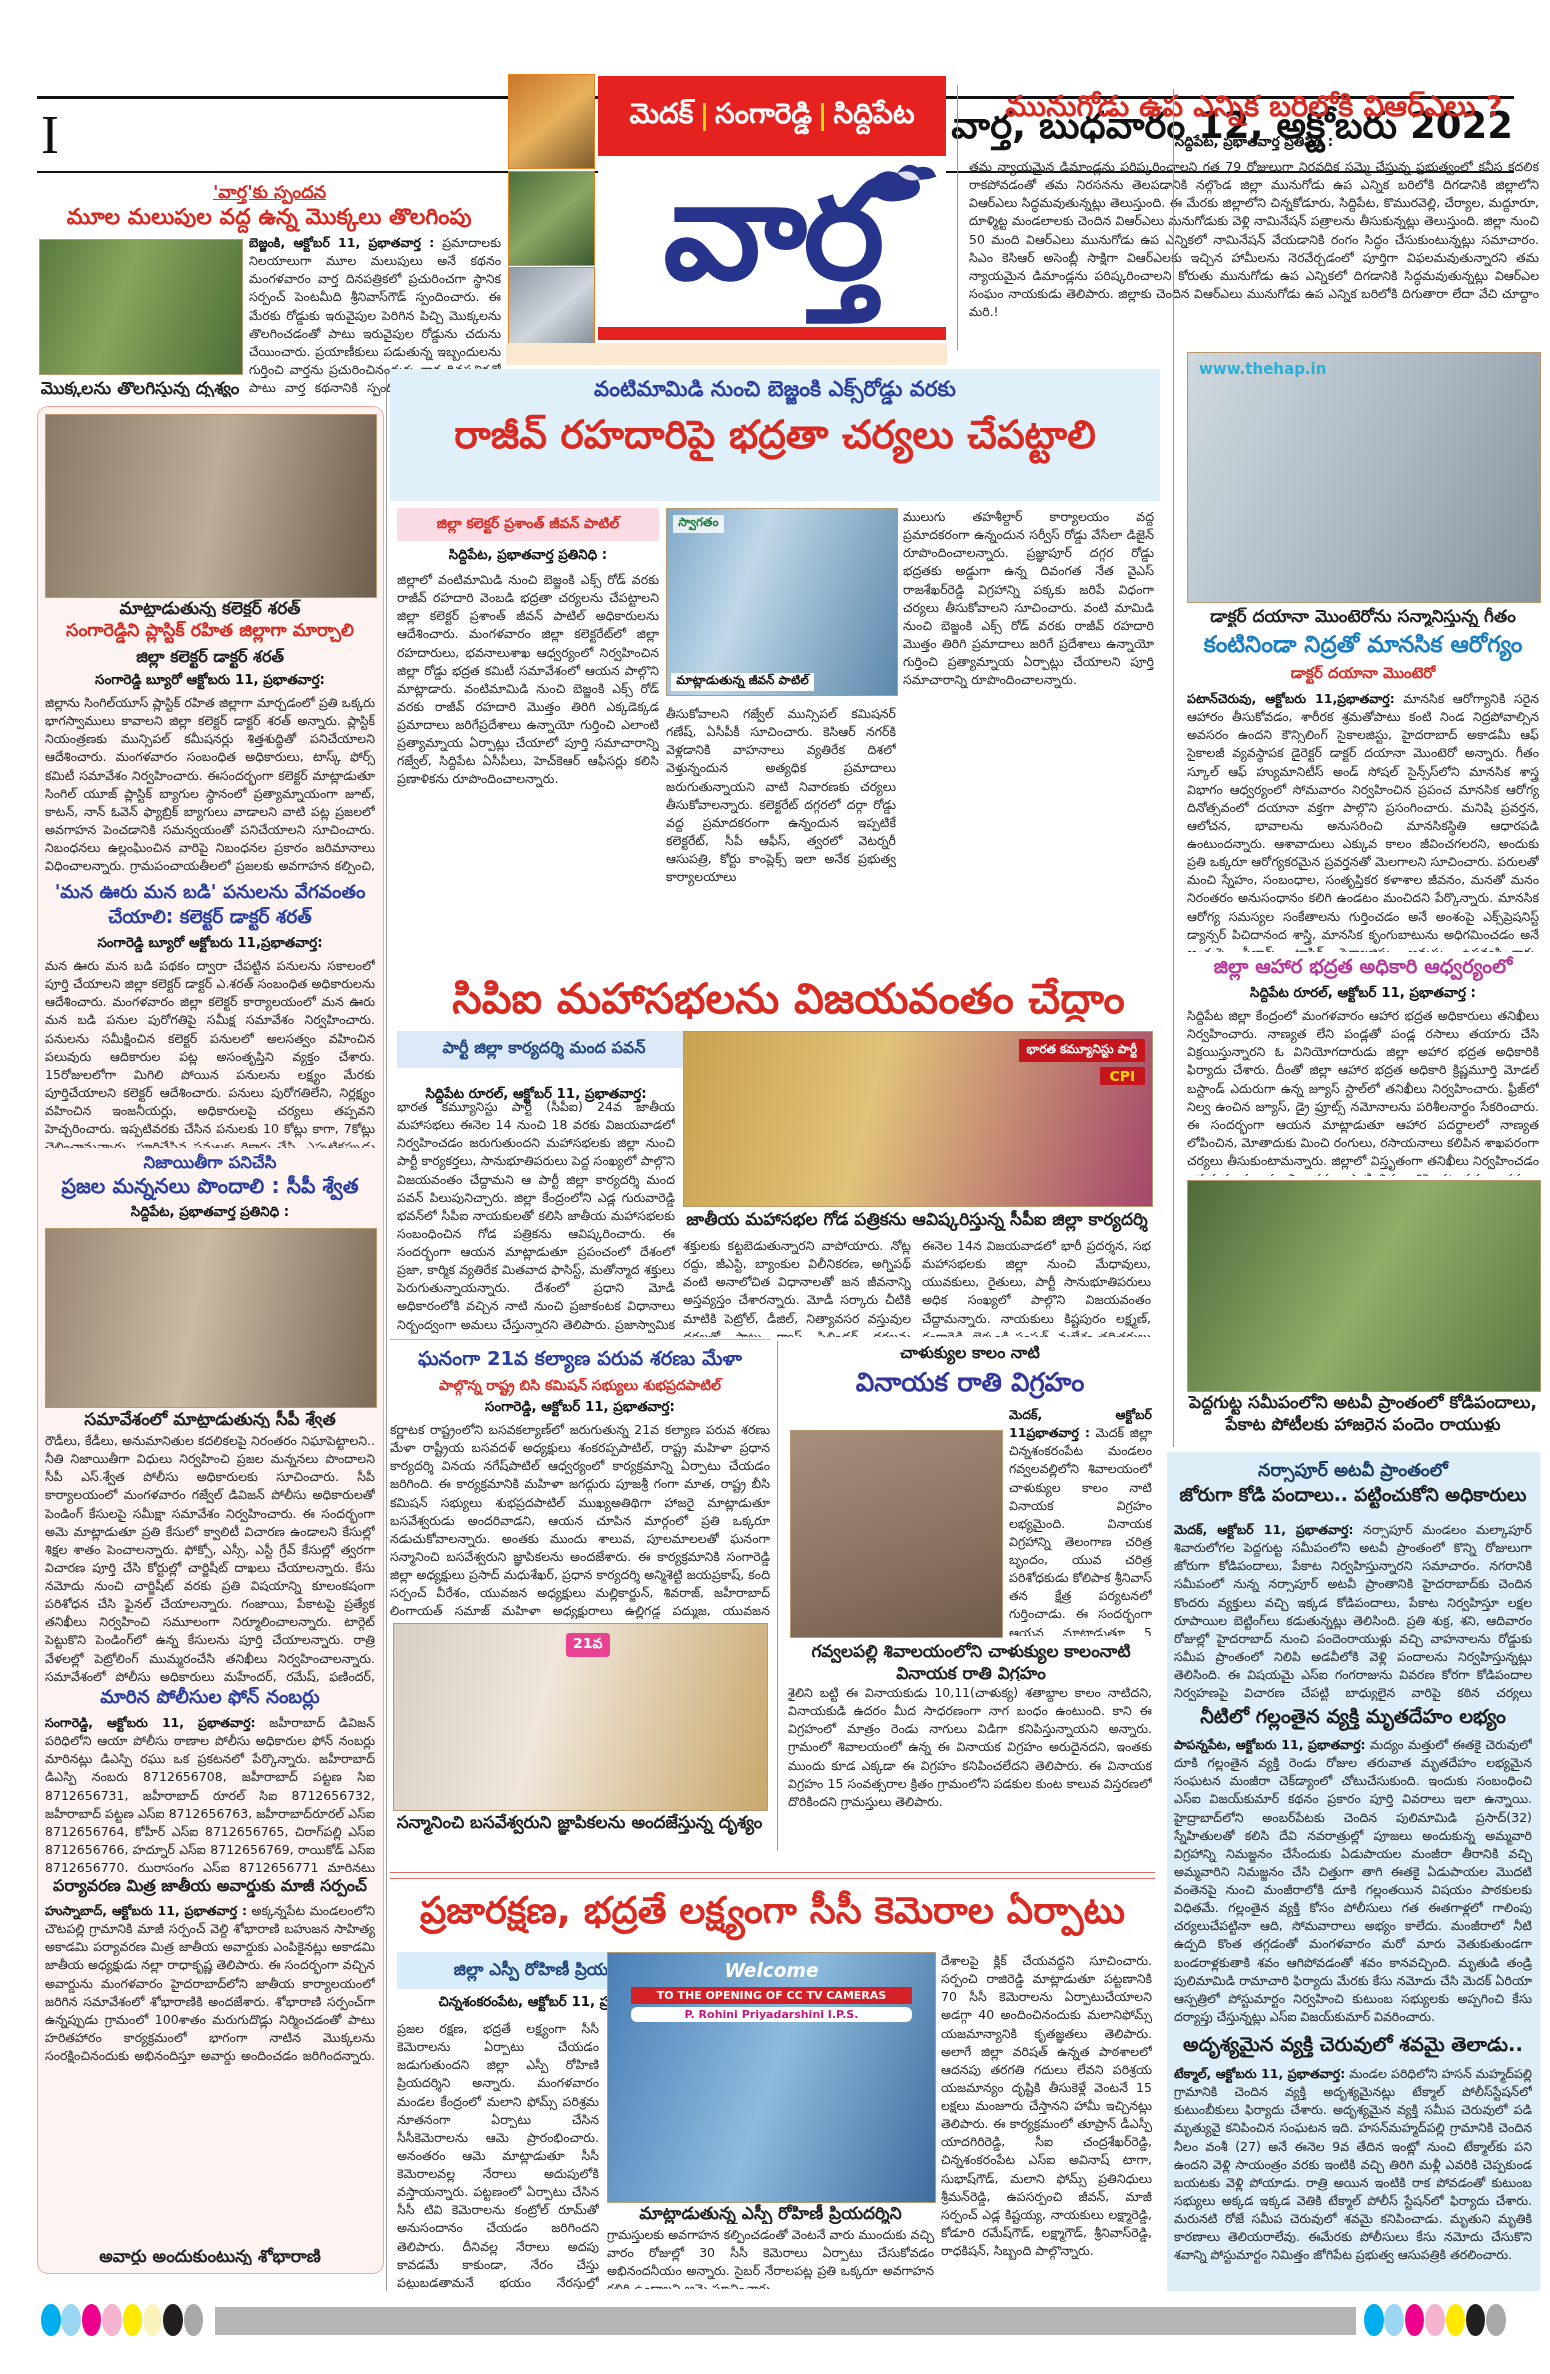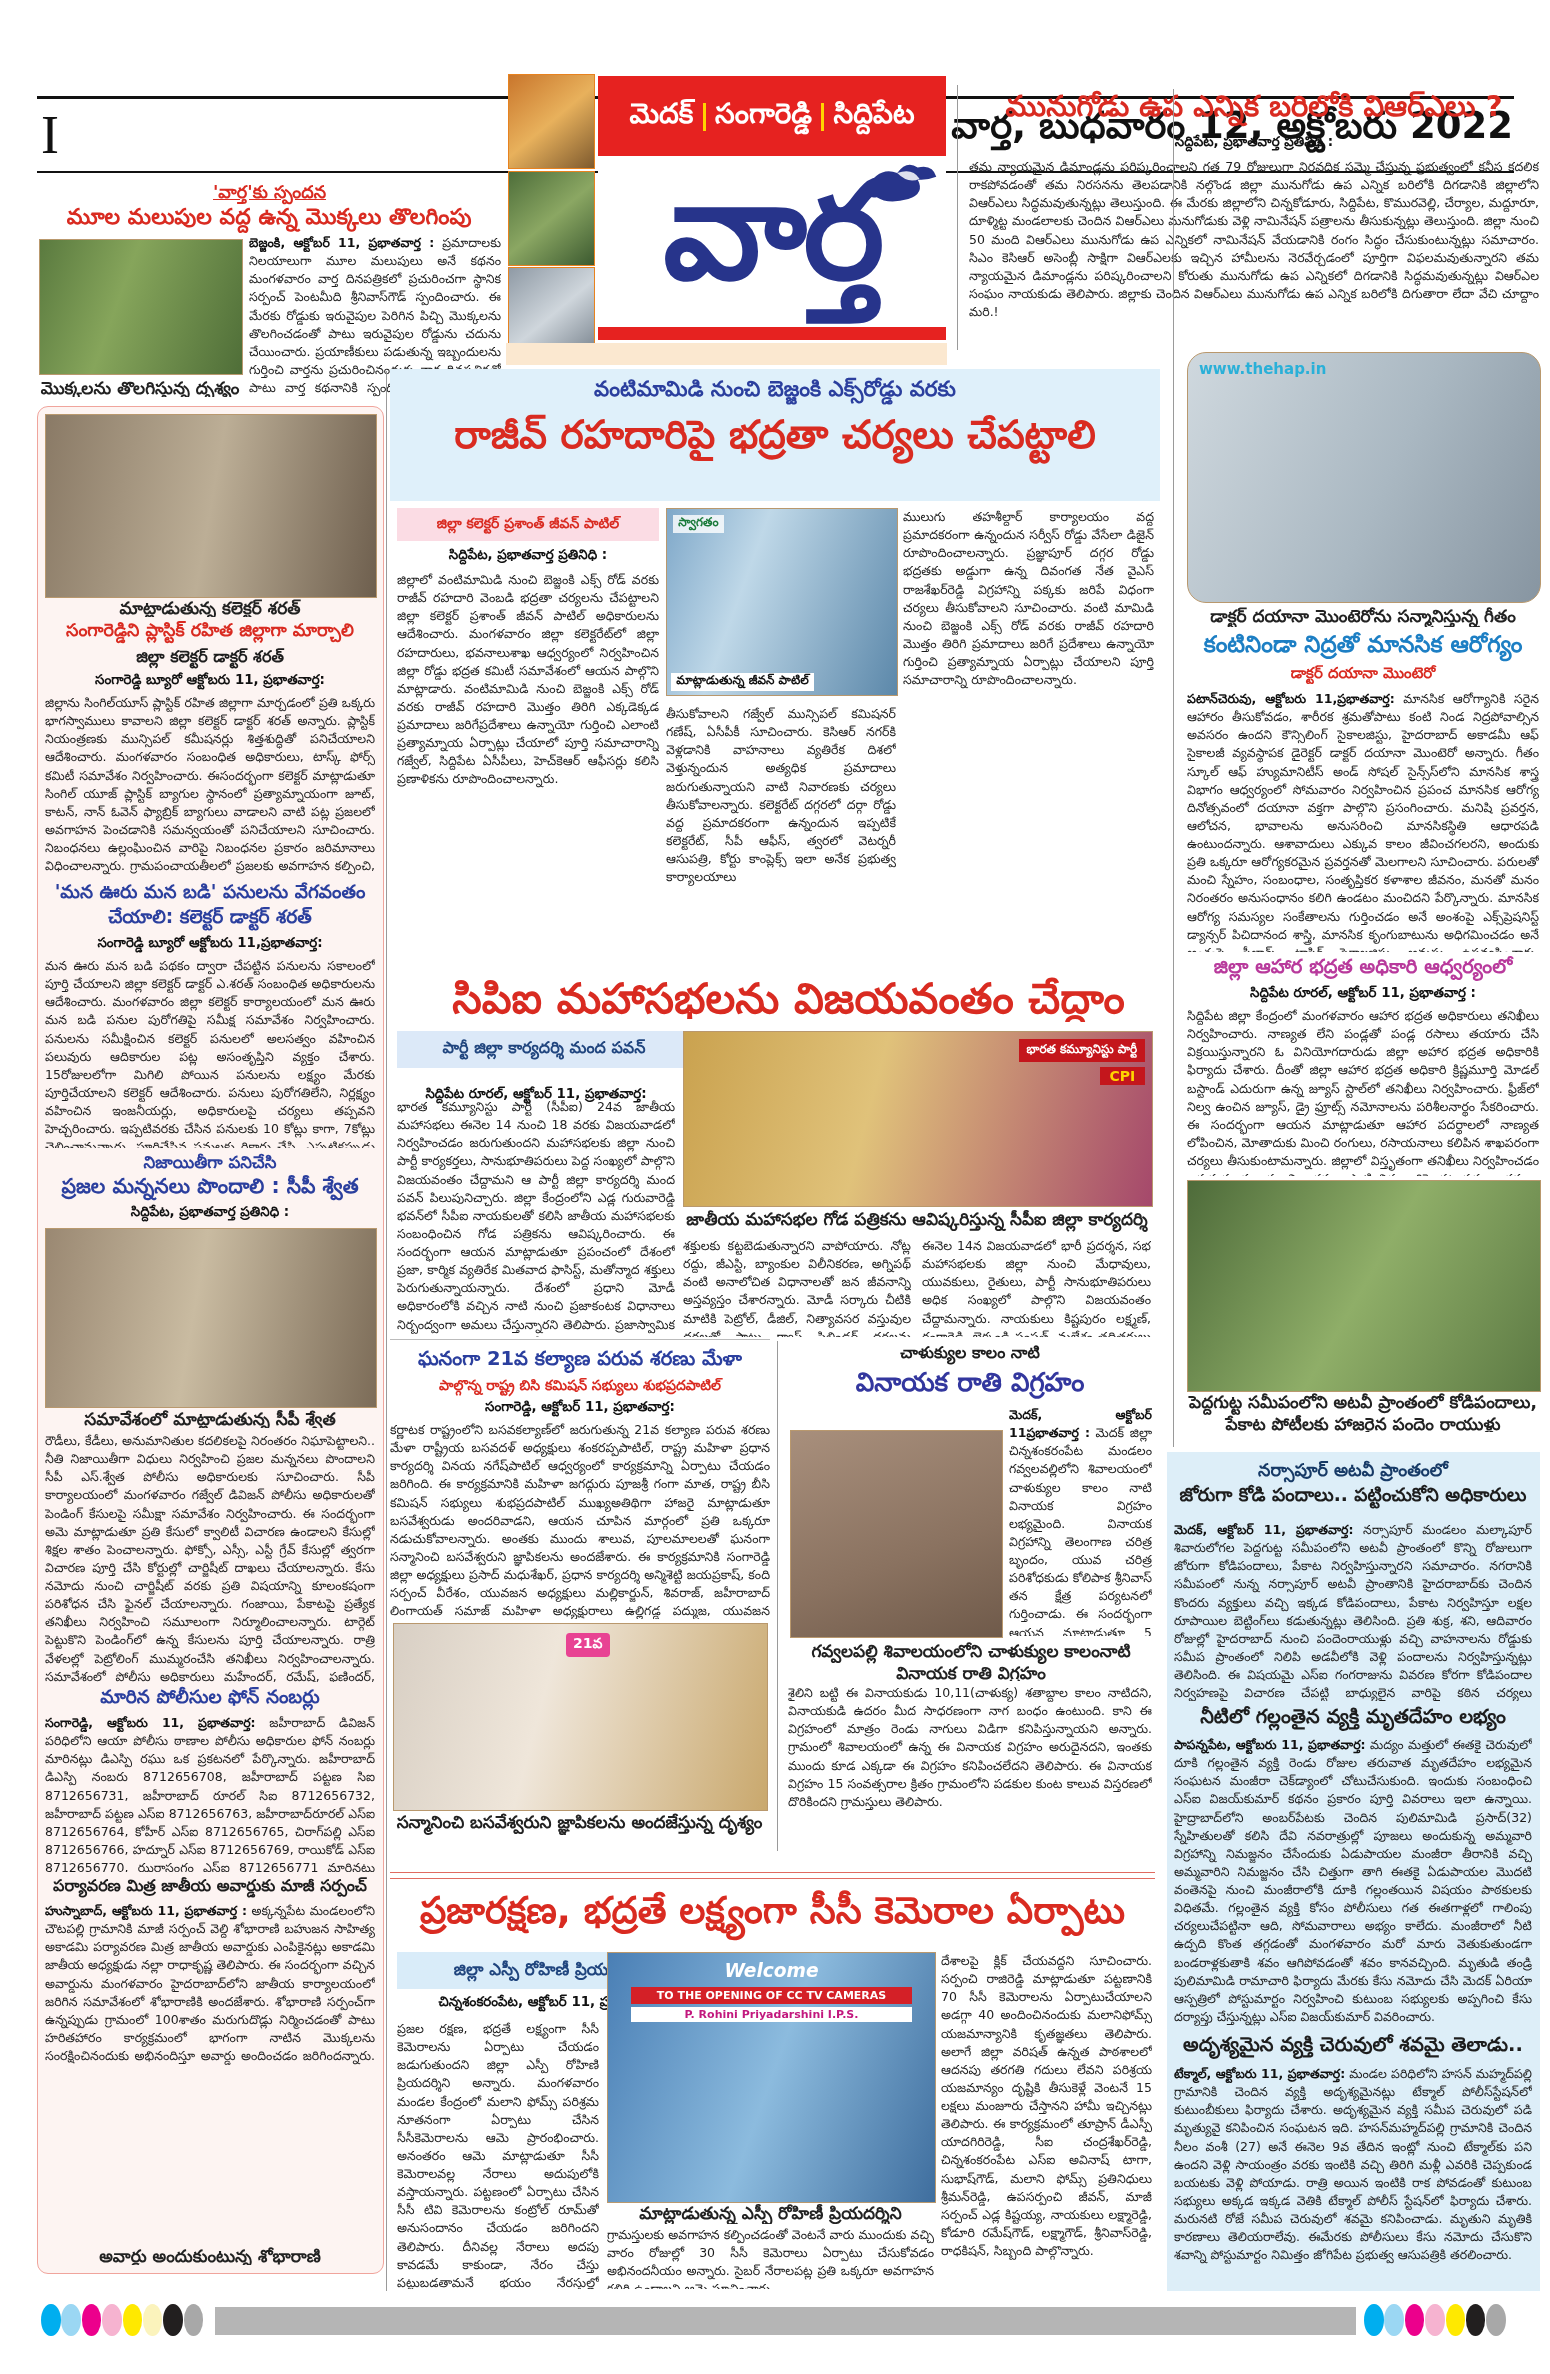--- a/index.html
+++ b/index.html
@@ -101,21 +101,21 @@
   <div class="abs" style="left:397px;top:508px;width:262px;height:33px;background:#fbdce4;color:#d92b21;font-weight:bold;font-size:14px;display:flex;align-items:center;justify-content:center;">జిల్లా కలెక్టర్ ప్రశాంత్ జీవన్ పాటిల్</div>
   <div class="abs byline-line" style="left:397px;top:547px;width:262px;height:20.4px;">సిద్దిపేట, ప్రభాతవార్త ప్రతినిధి :</div>
   <p class="abs body-txt" style="left:397px;top:571px;width:262px;height:395px;margin:0;">జిల్లాలో వంటిమామిడి నుంచి బెజ్జంకి ఎక్స్ రోడ్ వరకు రాజీవ్ రహదారి వెంబడి భద్రతా చర్యలను చేపట్టాలని జిల్లా కలెక్టర్ ప్రశాంత్ జీవన్ పాటిల్ అధికారులను ఆదేశించారు. మంగళవారం జిల్లా కలెక్టరేట్‌లో జిల్లా రహదారులు, భవనాలుశాఖ ఆధ్వర్యంలో నిర్వహించిన జిల్లా రోడ్డు భద్రత కమిటీ సమావేశంలో ఆయన పాల్గొని మాట్లాడారు. వంటిమామిడి నుంచి బెజ్జంకి ఎక్స్ రోడ్ వరకు రాజీవ్ రహదారి మొత్తం తిరిగి ఎక్కడెక్కడ ప్రమాదాలు జరిగేప్రదేశాలు ఉన్నాయో గుర్తించి ఎలాంటి ప్రత్యామ్నాయ ఏర్పాట్లు చేయాలో పూర్తి సమాచారాన్ని గజ్వేల్, సిద్దిపేట ఏసీపీలు, హెచ్‌కెఆర్ ఆఫీసర్లు కలిసి ప్రణాళికను రూపొందించాలన్నారు.</p>
   <div class="abs photo" style="left:666px;top:508px;width:230px;height:186px;background:linear-gradient(110deg,#7fa8c9,#bfd8e8 35%,#5c88aa);">
     <div style="color:#1a7a3a;background:rgba(255,255,255,.8);display:inline-block;margin:5.6px;padding:0.9px 5.6px;font-weight:bold;font-size:12px;">స్వాగతం</div>
     <div style="position:absolute;left:3.7px;bottom:3.7px;background:#fff;padding:0.9px 5.6px;font-weight:bold;font-size:12px;color:#111;">మాట్లాడుతున్న జీవన్ పాటిల్</div>
   </div>
   <p class="abs body-txt" style="left:666px;top:705px;width:230px;height:262px;margin:0;">తీసుకోవాలని గజ్వేల్ మున్సిపల్ కమిషనర్ గణేష్, ఏసీపీకీ సూచించారు. కెసిఆర్ నగర్‌కి వెళ్లడానికి వాహనాలు వ్యతిరేక దిశలో వెళ్తున్నందున అత్యధిక ప్రమాదాలు జరుగుతున్నాయని వాటి నివారణకు చర్యలు తీసుకోవాలన్నారు. కలెక్టరేట్ దగ్గరలో దర్గా రోడ్డు వద్ద ప్రమాదకరంగా ఉన్నందున ఇప్పటికే కలెక్టరేట్, సీపీ ఆఫీస్, త్వరలో వెటర్నరీ ఆసుపత్రి, కోర్టు కాంప్లెక్స్ ఇలా అనేక ప్రభుత్వ కార్యాలయాలు</p>
   <p class="abs body-txt" style="left:903px;top:508px;width:251px;height:458px;margin:0;">ములుగు తహశీల్దార్ కార్యాలయం వద్ద ప్రమాదకరంగా ఉన్నందున సర్వీస్ రోడ్డు వేసేలా డిజైన్ రూపొందించాలన్నారు. ప్రజ్ఞాపూర్ దగ్గర రోడ్డు భద్రతకు అడ్డుగా ఉన్న దివంగత నేత వైఎస్ రాజశేఖర్‌రెడ్డి విగ్రహాన్ని పక్కకు జరిపే విధంగా చర్యలు తీసుకోవాలని సూచించారు. వంటి మామిడి నుంచి బెజ్జంకి ఎక్స్ రోడ్ వరకు రాజీవ్ రహదారి మొత్తం తిరిగి ప్రమాదాలు జరిగే ప్రదేశాలు ఉన్నాయో గుర్తించి ప్రత్యామ్నాయ ఏర్పాట్లు చేయాలని పూర్తి సమాచారాన్ని రూపొందించాలన్నారు.</p>
 
-  <div class="abs photo" style="left:1187px;top:352px;width:352px;height:249px;background:linear-gradient(115deg,#cfd8de,#aab8c2 55%,#8795a1);border-radius:19px;">
+  <div class="abs photo" style="left:1187px;top:352px;width:352px;height:249px;background:linear-gradient(115deg,#cfd8de,#aab8c2 55%,#8795a1);">
     <div style="color:#2ab0d8;font-weight:bold;font-size:15px;margin:7.4px 0 0 11px;">www.thehap.in</div>
   </div>
   <div class="abs caption" style="left:1187px;top:605px;width:352px;height:22px;">డాక్టర్ దయానా మొంటెరోను సన్మానిస్తున్న గీతం బాధ్యులు</div>
   <div class="abs h-lblue" style="left:1187px;top:631px;width:352px;height:32px;font-size:23px;">కంటినిండా నిద్రతో మానసిక ఆరోగ్యం</div>
   <div class="abs h-red" style="left:1187px;top:664px;width:352px;height:22px;font-size:15px;">డాక్టర్ దయానా మొంటెరో</div>
   <p class="abs body-txt" style="left:1187px;top:690px;width:352px;height:262px;margin:0;"><span class="byline-inline">పటాన్‌చెరువు, ఆక్టోబరు 11,ప్రభాతవార్త:</span> <span>మానసిక ఆరోగ్యానికి సరైన ఆహారం తీసుకోవడం, శారీరక శ్రమతోపాటు కంటి నిండ నిద్రపోవాల్సిన అవసరం ఉందని కౌన్సిలింగ్ సైకాలజిస్టు, హైదరాబాద్ అకాడమీ ఆఫ్ సైకాలజీ వ్యవస్థాపక డైరెక్టర్ డాక్టర్ దయానా మొంటెరో అన్నారు. గీతం స్కూల్ ఆఫ్ హ్యుమానిటీస్ అండ్ సోషల్ సైన్స్‌స్‌లోని మానసిక శాస్త్ర విభాగం ఆధ్వర్యంలో సోమవారం నిర్వహించిన ప్రపంచ మానసిక ఆరోగ్య దినోత్సవంలో దయానా వక్తగా పాల్గొని ప్రసంగించారు. మనిషి ప్రవర్తన, ఆలోచన, భావాలను అనుసరించి మానసికస్థితి ఆధారపడి ఉంటుందన్నారు. ఆశావాదులు ఎక్కువ కాలం జీవించగలరని, అందుకు ప్రతి ఒక్కరూ ఆరోగ్యకరమైన ప్రవర్తనతో మెలగాలని సూచించారు. పరులతో మంచి స్నేహం, సంబంధాల, సంతృప్తికర కళాశాల జీవనం, మనతో మనం నిరంతరం అనుసంధానం కలిగి ఉండటం మంచిదని పేర్కొన్నారు. మానసిక ఆరోగ్య సమస్యల సంకేతాలను గుర్తించడం అనే అంశంపై ఎక్స్‌ప్రెషనిస్ట్ డ్యాన్సర్ పిచిదానంద శాస్త్రి, మానసిక కృంగుబాటును అధిగమించడం అనే అంశంపై ఫ్రీలాన్స్ ట్రాఫిక్ సైకాలజిస్టు అనుఘ ఉపన్యసించారు. కార్యక్రమానికి ముందు అతిథులను మానసిక శాస్త్ర విభాగం అసిస్టెంట్ ప్రొఫెసర్ డాక్టర్ దుర్గేష్ నందినీ పరిచయం చేయగా విశిష్ట ఆచార్యులు డాక్టర్ జీఏ రామారావు అతిథులను సత్కరించారు.</span></p>
 
   <div class="abs h-mag" style="left:1187px;top:955px;width:352px;height:28px;font-size:19.5px;">జిల్లా ఆహార భద్రత అధికారి ఆధ్వర్యంలో తనిఖీలు</div>
   <div class="abs byline-line" style="left:1187px;top:985px;width:352px;height:20.4px;">సిద్దిపేట రూరల్, ఆక్టోబర్ 11, ప్రభాతవార్త :</div>
   <p class="abs body-txt" style="left:1187px;top:1007px;width:352px;height:169px;margin:0;">సిద్దిపేట జిల్లా కేంద్రంలో మంగళవారం ఆహార భద్రత అధికారులు తనిఖీలు నిర్వహించారు. నాణ్యత లేని పండ్లతో పండ్ల రసాలు తయారు చేసి విక్రయిస్తున్నారని ఓ వినియోగదారుడు జిల్లా అహార భద్రత అధికారికి ఫిర్యాదు చేశారు. దీంతో జిల్లా ఆహార భద్రత అధికారి క్రిష్ణమూర్తి మోడల్ బస్టాండ్ ఎదురుగా ఉన్న జ్యూస్ స్టాల్‌లో తనిఖీలు నిర్వహించారు. ఫ్రీజ్‌లో నిల్వ ఉంచిన జ్యూస్, డ్రై ఫ్రూట్స్ నమోనాలను పరిశీలనార్థం సేకరించారు. ఈ సందర్భంగా ఆయన మాట్లాడుతూ ఆహార పదర్థాలలో నాణ్యత లోపించిన, మోతాదుకు మించి రంగులు, రసాయనాలు కలిపిన శాఖపరంగా చర్యలు తీసుకుంటామన్నారు. జిల్లాలో విస్తృతంగా తనిఖీలు నిర్వహించడం జరుగుతుందన్నారు. నిబంధనలు పాటించిన వారిపై చట్ట పరంగా చర్యలు తీసుకుంటామన్నారు.</p>
@@ -164,21 +164,21 @@
   <p class="abs body-txt" style="left:1174px;top:2065px;width:358px;height:219px;margin:0;"><span class="byline-inline">టేక్మాల్, ఆక్టోబరు 11, ప్రభాతవార్త:</span> <span>మండల పరిధిలోని హసన్ మహ్మద్‌పల్లి గ్రామానికి చెందిన వ్యక్తి అదృశ్యమైనట్లు టేక్మాల్ పోలీస్‌స్టేషన్‌లో కుటుంబీకులు ఫిర్యాదు చేశారు. అదృశ్యమైన వ్యక్తి సమీప చెరువులో పడి మృత్యువై కనిపించిన సంఘటన ఇది. హసన్‌మహ్మద్‌పల్లి గ్రామానికి చెందిన నీలం వంశీ (27) అనే ఈనెల 9వ తేదిన ఇంట్లో నుంచి టేక్మాల్‌కు పని ఉందని వెళ్లి సాయంత్రం వరకు ఇంటికి వచ్చి తిరిగి మళ్లీ ఎవరికి చెప్పకుండ బయటకు వెళ్లి పోయాడు. రాత్రి అయిన ఇంటికి రాక పోవడంతో కుటుంబ సభ్యులు అక్కడ ఇక్కడ వెతికి టేక్మాల్ పోలీస్ స్టేషన్‌లో ఫిర్యాదు చేశారు. మరునటి రోజే సమీప చెరువులో శవమై కనిపించాడు. మృతుని మృతికి కారణాలు తెలియరాలేవు. ఈమేరకు పోలీసులు కేసు నమోదు చేసుకొని శవాన్ని పోస్టుమార్టం నిమిత్తం జోగిపేట ప్రభుత్వ ఆసుపత్రికి తరలించారు.</span></p>
 
   <div class="abs" style="left:390px;top:1872px;width:765px;height:4.6px;border-top:1.9px solid #e06a60;border-bottom:0.9px solid #e06a60;"></div>
   <div class="abs h-red" style="left:390px;top:1889px;width:765px;height:52px;font-size:37px;">ప్రజారక్షణ, భద్రతే లక్ష్యంగా సీసీ కెమెరాల ఏర్పాటు</div>
   <div class="abs" style="left:397px;top:1952px;width:306px;height:37px;background:#d9ecf9;color:#20457e;font-weight:bold;font-size:16.7px;display:flex;align-items:center;justify-content:center;">జిల్లా ఎస్పీ రోహిణీ ప్రియదర్శిని</div>
   <div class="abs byline-line" style="left:397px;top:1994px;width:306px;height:20.4px;">చిన్నశంకరంపేట, ఆక్టోబర్ 11, ప్రభాతవార్త:</div>
   <p class="abs body-txt" style="left:397px;top:2020px;width:202px;height:269px;margin:0;">ప్రజల రక్షణ, భద్రతే లక్ష్యంగా సీసీ కెమెరాలను ఏర్పాటు చేయడం జడుగుతుందని జిల్లా ఎస్పీ రోహిణి ప్రియదర్శిని అన్నారు. మంగళవారం మండల కేంద్రంలో మలాని ఫోమ్స్ పరిశ్రమ నూతనంగా ఏర్పాటు చేసిన సీసీకెమెరాలను ఆమె ప్రారంభించారు. అనంతరం ఆమె మాట్లాడుతూ సీసీ కెమెరాలవల్ల నేరాలు అదుపులోకి వస్తాయన్నారు. పట్టణంలో ఏర్పాటు చేసిన సీసీ టివి కెమెరాలను కంట్రోల్ రూమ్‌తో అనుసందానం చేయడం జరిగిందని తెలిపారు. దీనివల్ల నేరాలు అదపు కావడమే కాకుండా, నేరం చేస్తు పట్టుబడతామనే భయం నేరస్తుల్లో కలుగుతుందన్నారు. నిఘా వ్యవస్థను పటిష్టం చేసేందుకే అన్ని గ్రామాల్లో సీసీ కెమెరాలను ఏర్పాటు చేసుకునేలా కృషి చేయాలని సూచించారు. పట్టణంలో మలాని ఫోమ్స్ పరిశ్రమ వారు సిఎస్ఆర్ నిధుల ద్వారా</p>
   <div class="abs photo" style="left:607px;top:1952px;width:327px;height:249px;background:linear-gradient(110deg,#4a7fb5,#8cbbde 50%,#3f6e9e);">
     <div style="text-align:center;color:#fff;font-style:italic;font-weight:bold;font-size:18.6px;margin-top:7.4px;">Welcome</div>
     <div style="margin:5.6px auto 0;width:86%;background:#d42027;color:#fff;font-weight:bold;font-size:11px;text-align:center;padding:1.9px 0;">TO THE OPENING OF CC TV CAMERAS</div>
-    <div style="margin:3.7px auto 0;width:86%;background:#fff;color:#c2187e;font-weight:bold;font-size:11px;text-align:center;padding:0.9px 0;">P. Rohini Priyadarshini I.P.S.</div>
+    <div style="margin:3.7px auto 0;width:86%;background:#fff;color:#c2187e;font-weight:bold;font-size:11px;text-align:center;padding:0.9px 0;border-radius:6px;">P. Rohini Priyadarshini I.P.S.</div>
   </div>
   <div class="abs caption" style="left:607px;top:2202px;width:327px;height:22px;">మాట్లాడుతున్న ఎస్పీ రోహిణీ ప్రియదర్శిని</div>
   <p class="abs body-txt" style="left:607px;top:2226px;width:327px;height:63px;margin:0;">గ్రామస్తులకు అవగాహన కల్పించడంతో వెంటనే వారు ముందుకు వచ్చి వారం రోజుల్లో 30 సీసీ కెమెరాలు ఏర్పాటు చేసుకోవడం అభినందనీయం అన్నారు. సైబర్ నేరాలపట్ల ప్రతి ఒక్కరూ అవగాహన కలిగి ఉండాలని ఆమె సూచించారు.</p>
   <p class="abs body-txt" style="left:941px;top:1952px;width:211px;height:338px;margin:0;">దేశాలపై క్లిక్ చేయవద్దని సూచించారు. సర్పంచి రాజిరెడ్డి మాట్లాడుతూ పట్టణానికి 70 సీసీ కెమెరాలను ఏర్పాటుచేయాలని అడగ్గా 40 అందించినందుకు మలానిఫోమ్స్ యజమాన్యానికి కృతజ్ఞతలు తెలిపారు. అలాగే జిల్లా వరిషత్ ఉన్నత పాఠశాలలో ఆదనపు తరగతి గదులు లేవని పరిశ్రయ యజమాన్యం దృష్టికి తీసుకెళ్లే వెంటనే 15 లక్షలు మంజూరు చేస్తానని హామీ ఇచ్చినట్లు తెలిపారు. ఈ కార్యక్రమంలో తూప్రాన్ డీఎస్పీ యాదగిరిరెడ్డి, సీఐ చంద్రశేఖర్‌రెడ్డి, చిన్నశంకరంపేట ఎస్ఐ అవినాష్ టాగా, సుభాష్‌గౌడ్, మలాని ఫోమ్స్ ప్రతినిధులు శ్రీమన్‌రెడ్డి, ఉపసర్పంచి జీవన్, మాజీ సర్పంచ్ ఎడ్ల కిష్టయ్య, నాయకులు లక్ష్మారెడ్డి, కోడూరి రమేష్‌గౌడ్, లక్ష్మాగౌడ్, శ్రీనివాస్‌రెడ్డి, రాధకిషన్, సిబ్బంది పాల్గొన్నారు.</p>
 
   <div class="abs" style="left:41px;top:2304px;height:33px;"><span class="dot" style="background: rgb(0, 174, 239);"></span><span class="dot" style="background: rgb(155, 215, 243);"></span><span class="dot" style="background: rgb(236, 0, 140);"></span><span class="dot" style="background: rgb(246, 179, 208);"></span><span class="dot" style="background: rgb(255, 233, 0);"></span><span class="dot" style="background: rgb(251, 243, 188);"></span><span class="dot" style="background: rgb(34, 31, 31);"></span><span class="dot" style="background: rgb(168, 168, 168);"></span></div>
   <div class="abs" style="left:215px;top:2307px;width:1141px;height:28px;background:#b5b5b5;"></div>
   <div class="abs" style="left:1364px;top:2304px;height:33px;"><span class="dot" style="background: rgb(0, 174, 239);"></span><span class="dot" style="background: rgb(155, 215, 243);"></span><span class="dot" style="background: rgb(236, 0, 140);"></span><span class="dot" style="background: rgb(246, 179, 208);"></span><span class="dot" style="background: rgb(255, 233, 0);"></span><span class="dot" style="background: rgb(34, 31, 31);"></span><span class="dot" style="background: rgb(168, 168, 168);"></span></div>
 
 </div>

